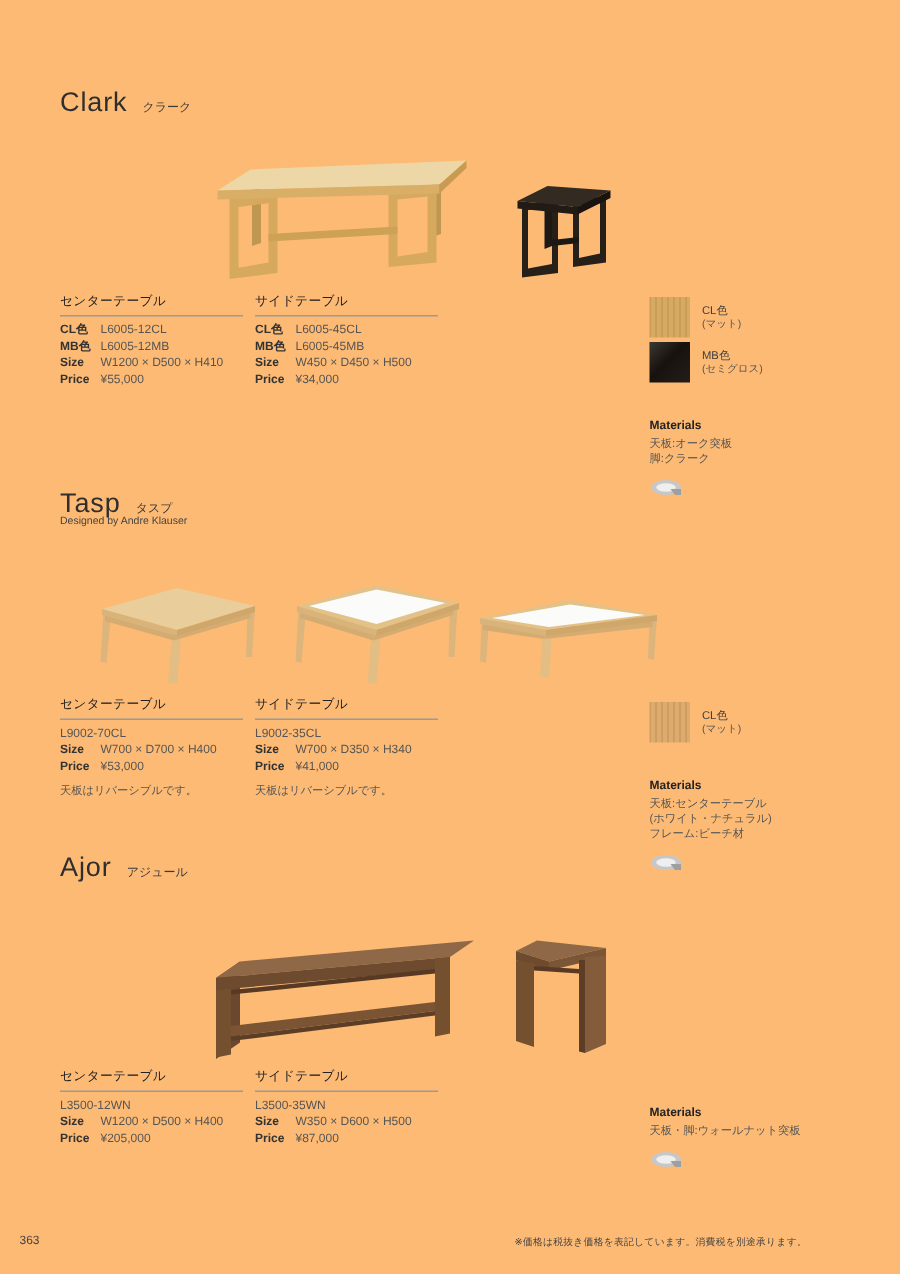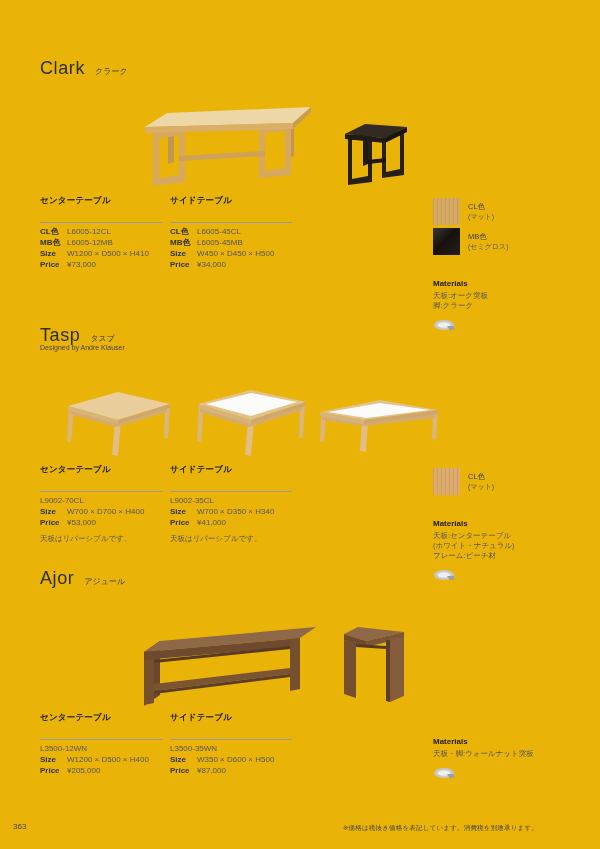--- a/index.html
+++ b/index.html
@@ -1,27 +1,27 @@
 <!DOCTYPE html>
 <html><head>
 <meta charset="utf-8">
 <style>
   html,body{margin:0;padding:0;background:#fff;}
-  #page{position:relative;width:600px;height:849px;background:#eab308;overflow:hidden;
+  #page{position:relative;width:600px;height:849px;background:#fdba74;overflow:hidden;
         font-family:"Liberation Sans","DejaVu Sans",sans-serif;color:#4d4d4d;}
   section{position:static;}
   .abs{position:absolute;}
 
   .sec-title{position:absolute;white-space:nowrap;}
   .title-en{font-size:18px;letter-spacing:.6px;color:#2e2e2e;font-weight:400;}
   .title-kana{font-size:8px;color:#3a3a3a;margin-left:10px;}
   .designer{position:absolute;font-size:7px;color:#444;}
 
   .spec-col{position:absolute;width:122px;}
-  .product-type{font-size:8.5px;font-weight:bold;color:#222;padding-bottom:15px;
+  .product-type{font-size:8.5px;font-weight:normal;color:#222;padding-bottom:3px;
                 border-bottom:1px solid #9a9a9a;margin-bottom:5px;letter-spacing:.2px;}
   .spec-row{display:flex;font-size:8px;line-height:1.05;margin-bottom:2.5px;}
   .spec-label{width:27px;flex:none;font-weight:bold;color:#333;}
   .spec-label:empty{display:none;}
   .spec-value{color:#555;text-align:right;}
   .spec-note{font-size:7.5px;color:#555;margin-top:7px;}
   .spec-note:empty{display:none;}
 
   .swatch-col{position:absolute;left:433px;width:140px;}
   .swatch-item{display:flex;align-items:center;margin-bottom:3px;}
@@ -79,21 +79,21 @@
       <div class="spec-row">
           <span class="spec-label">MB色</span>
           <span class="spec-value">L6005-12MB</span>
         </div>
       <div class="spec-row">
           <span class="spec-label">Size</span>
           <span class="spec-value">W1200 × D500 × H410</span>
         </div>
       <div class="spec-row">
           <span class="spec-label">Price</span>
-          <span class="spec-value">¥73,000</span>
+          <span class="spec-value">¥55,000</span>
         </div>
 
     </div>
 
     <div class="spec-col" style="left:170px;top:195px;">
       <div class="product-type">サイドテーブル</div>
       <div class="spec-row">
           <span class="spec-label">CL色</span>
           <span class="spec-value">L6005-45CL</span>
         </div>

